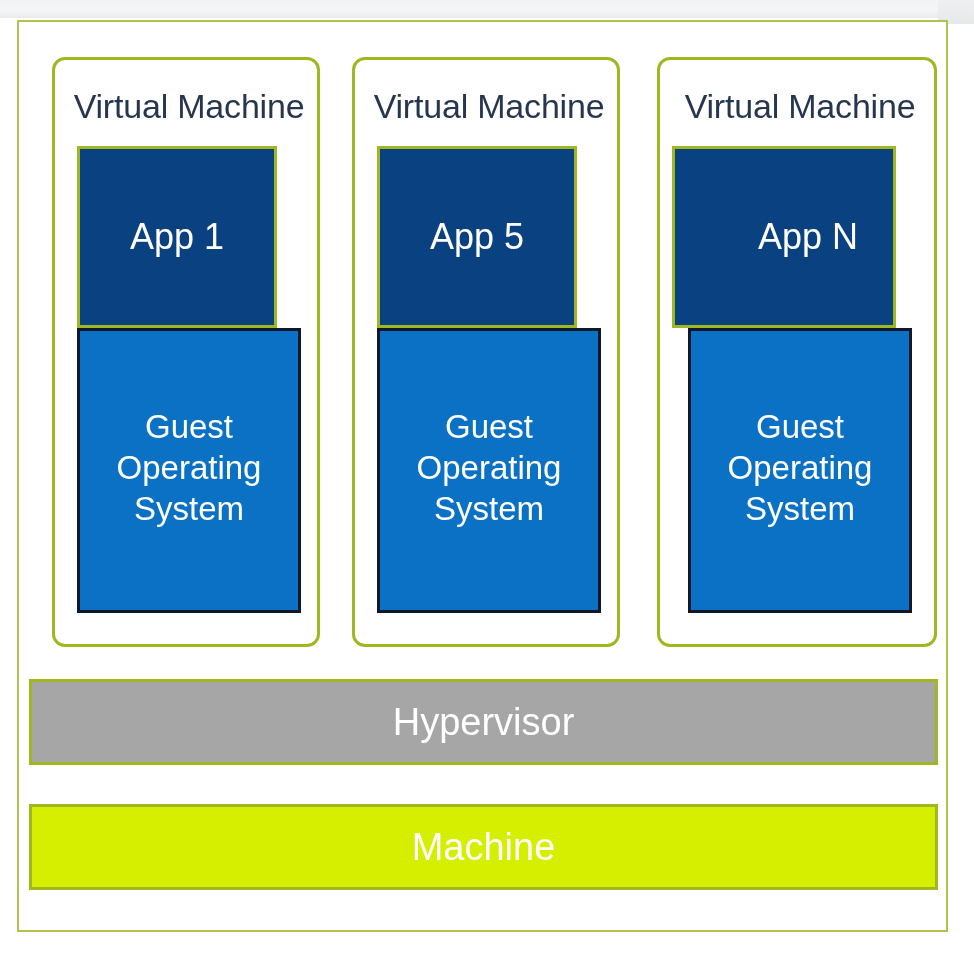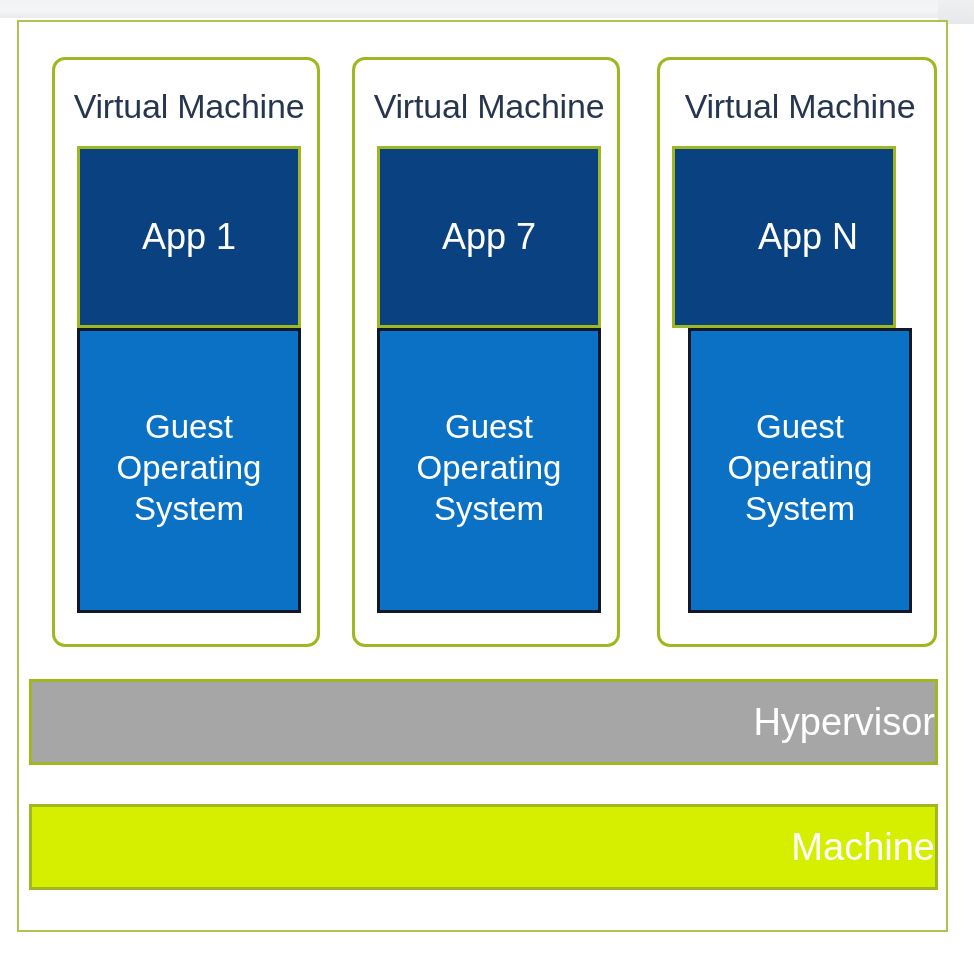--- a/index.html
+++ b/index.html
@@ -81,21 +81,21 @@
   }
   #vm-card-3 .vm-title {
     left: 0px;
     width: 280px;
   }
 
   .app-box {
     position: absolute;
     left: 22px;
     top: 86px;
-    width: 224px;
+    width: 200px;
     height: 182px;
     box-sizing: border-box;
     border: 3px solid #9fb821;
     background: #0a4281;
     display: flex;
     align-items: center;
     justify-content: center;
   }
   #vm-card-3 .app-box { left: 12px; width: 224px; padding-left: 48px; }
 
@@ -132,21 +132,21 @@
 
   
   .layer-bar {
     position: absolute;
     left: 10px;
     width: 909px;
     box-sizing: border-box;
     border: 3px solid #9fb821;
     display: flex;
     align-items: center;
-    justify-content: flex-end;
+    justify-content: center;
   }
   #hypervisor-bar {
     top: 657px;
     height: 86px;
     background: #a6a6a6;
   }
   #hardware-bar {
     top: 782px;
     height: 86px;
     background: #d6ee00;
@@ -191,21 +191,21 @@
           <span>Operating</span>
           <span>System</span>
         </div>
       </div>
     </div>
 
     <div class="vm-card" id="vm-card-2">
       <div class="vm-title">Virtual Machine</div>
 
       <div class="app-box">
-        <div class="app-label">App 7</div>
+        <div class="app-label">App 5</div>
       </div>
 
       <div class="guest-box">
         <div class="guest-label">
           <span>Guest</span>
           <span>Operating</span>
           <span>System</span>
         </div>
       </div>
     </div>

